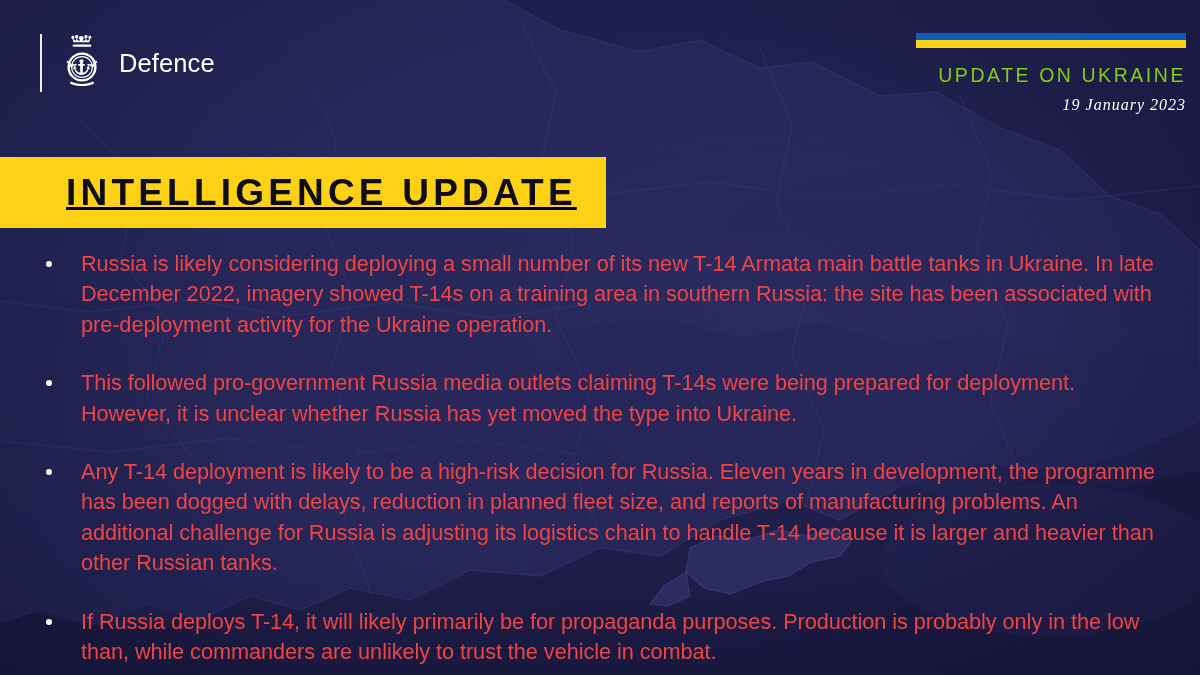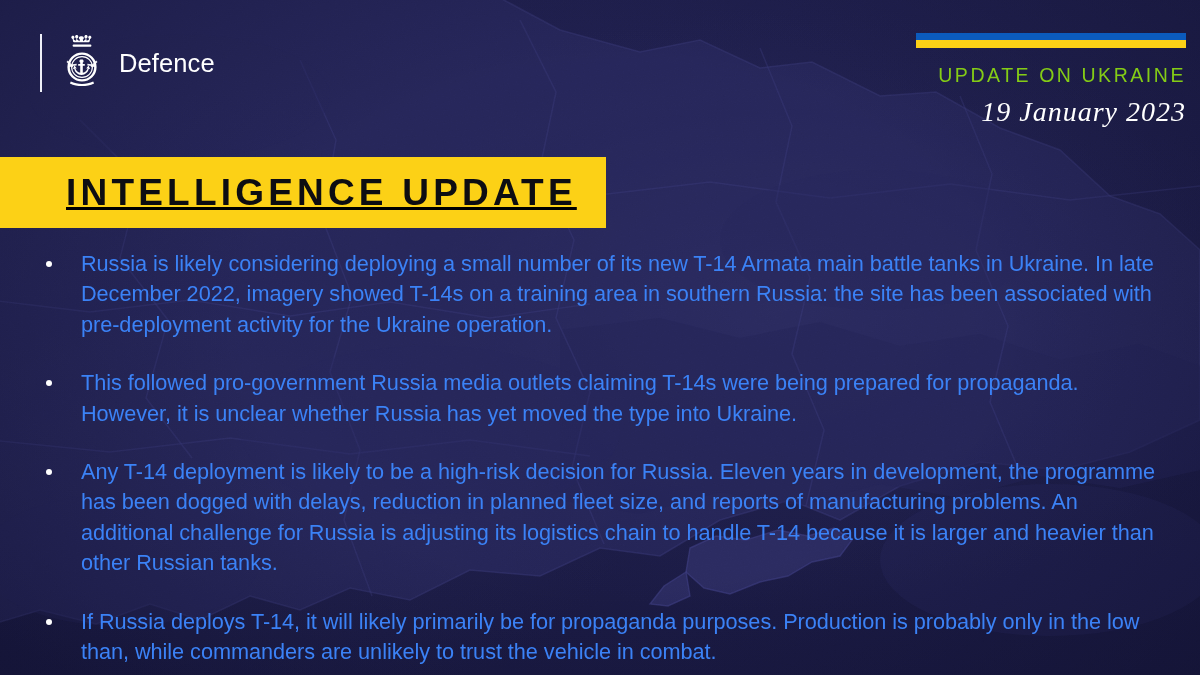--- a/index.html
+++ b/index.html
@@ -79,21 +79,21 @@
     font-size: 19.5px;
     letter-spacing: 2.55px;
     font-weight: 400;
     white-space: nowrap;
   }
   .hdr-date {
     margin-top: 9px;
     color: #ffffff;
     font-family: "Liberation Serif", serif;
     font-style: italic;
-    font-size: 28px;
+    font-size: 16px;
     letter-spacing: 1.0px;
     white-space: nowrap;
   }
 
   
   .banner {
     position: absolute;
     left: 0;
     top: 157px;
     width: 606px;
@@ -116,21 +116,21 @@
   .body {
     position: absolute;
     left: 40px;
     top: 249px;
     width: 1118px;
   }
   .bullet {
     position: relative;
     padding-left: 41px;
     margin-bottom: 28px;
-    color: #3b82f6;
+    color: #ef4444;
     font-size: 21.7px;
     line-height: 30.4px;
     letter-spacing: -0.05px;
   }
   .bullet:last-child { margin-bottom: 0; }
   .bullet .dot {
     position: absolute;
     left: 6px;
     top: 12px;
     width: 6px;
@@ -246,21 +246,21 @@
     <div class="banner-text">INTELLIGENCE UPDATE</div>
   </div>
 
   <div class="body">
     <div class="bullet">
       <span class="dot"></span>
       <span>Russia is likely considering deploying a small number of its new T-14 Armata main battle tanks in Ukraine. In late December 2022, imagery showed T-14s on a training area in southern Russia: the site has been associated with pre-deployment activity for the Ukraine operation.</span>
     </div>
     <div class="bullet">
       <span class="dot"></span>
-      <span>This followed pro-government Russia media outlets claiming T-14s were being prepared for propaganda. However, it is unclear whether Russia has yet moved the type into Ukraine.</span>
+      <span>This followed pro-government Russia media outlets claiming T-14s were being prepared for deployment. However, it is unclear whether Russia has yet moved the type into Ukraine.</span>
     </div>
     <div class="bullet">
       <span class="dot"></span>
       <span>Any T-14 deployment is likely to be a high-risk decision for Russia. Eleven years in development, the programme has been dogged with delays, reduction in planned fleet size, and reports of manufacturing problems. An additional challenge for Russia is adjusting its logistics chain to handle T-14 because it is larger and heavier than other Russian tanks.</span>
     </div>
     <div class="bullet">
       <span class="dot"></span>
       <span>If Russia deploys T-14, it will likely primarily be for propaganda purposes. Production is probably only in the low than, while commanders are unlikely to trust the vehicle in combat.</span>
     </div>
   </div>

